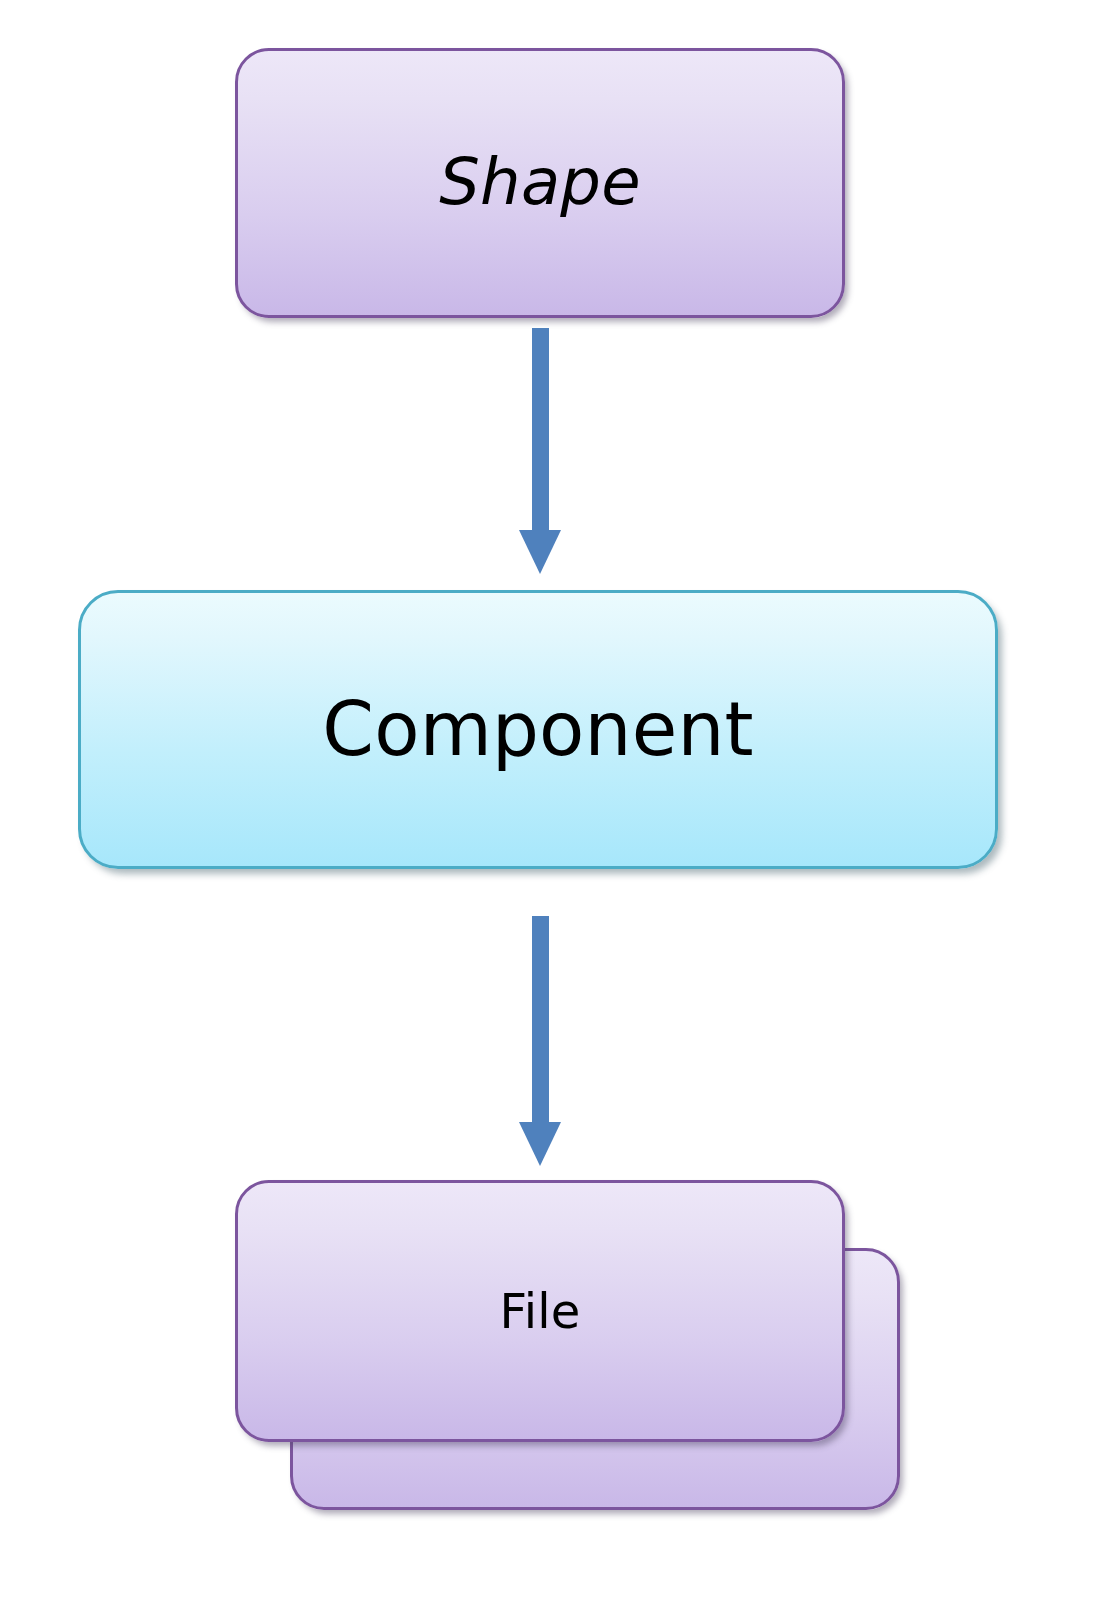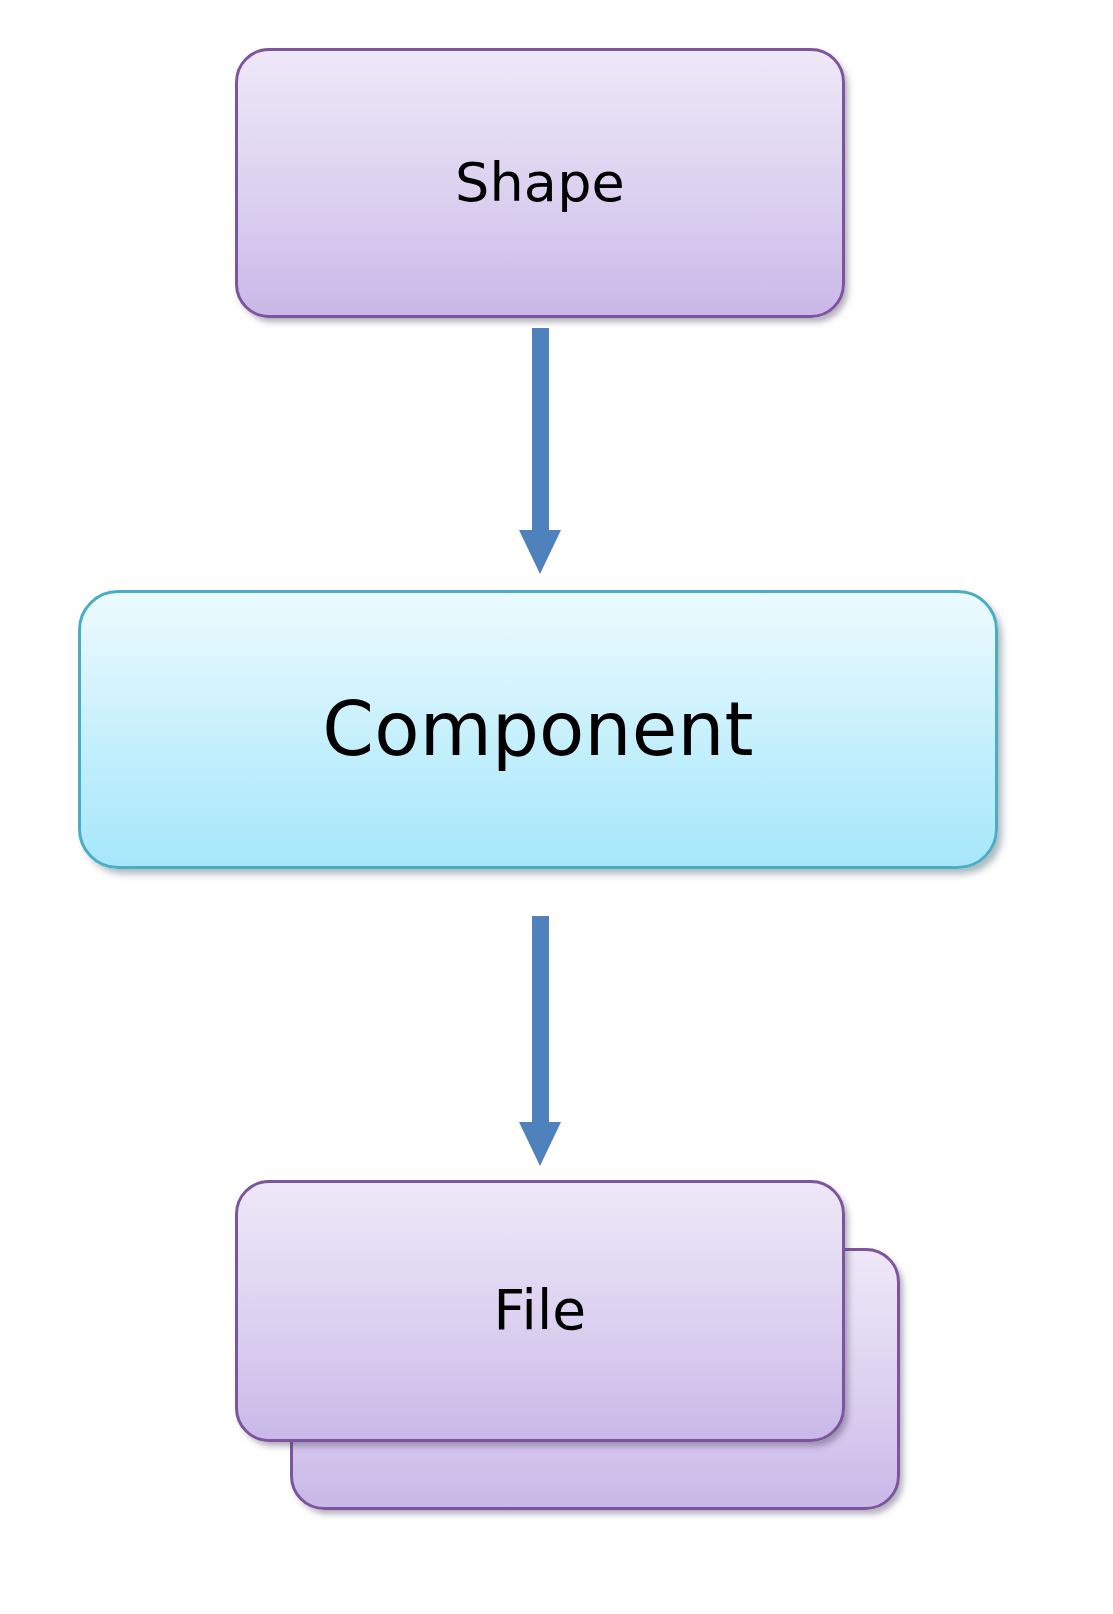--- a/index.html
+++ b/index.html
@@ -44,21 +44,21 @@
   .node-shape {
     left: 235px;
     top: 48px;
     width: 610px;
     height: 270px;
     border: 3px solid #7C559E;
     border-radius: 34px;
     background: linear-gradient(to bottom, #EDE7F8 0%, #E8E1F5 18%, #D9CDEF 62%, #C9B8E8 100%);
     box-shadow: 4px 5px 6px -1px rgba(80, 70, 100, 0.45);
   }
-  .node-shape .node-label { font-size: 54px; }
+  .node-shape .node-label { font-size: 64px; font-style: italic; }
 
   
   .node-component {
     left: 78px;
     top: 590px;
     width: 920px;
     height: 279px;
     border: 3px solid #4BACC6;
     border-radius: 40px;
     background: linear-gradient(to bottom, #EBFBFE 0%, #E2F7FD 16%, #C2EFFC 58%, #A7E7FB 100%);
@@ -94,21 +94,21 @@
     height: 262px;
     box-sizing: border-box;
     display: flex;
     align-items: center;
     justify-content: center;
     border: 3px solid #7C559E;
     border-radius: 34px;
     background: linear-gradient(to bottom, #EDE7F8 0%, #E8E1F5 18%, #D9CDEF 62%, #C9B8E8 100%);
     box-shadow: 4px 5px 6px -1px rgba(80, 70, 100, 0.45);
   }
-  .node-file-front .node-label { font-size: 55px; }
+  .node-file-front .node-label { font-size: 48px; }
 
   
   .arrow {
     position: absolute;
     overflow: visible;
   }
 </style>
 </head>
 <body>
 

